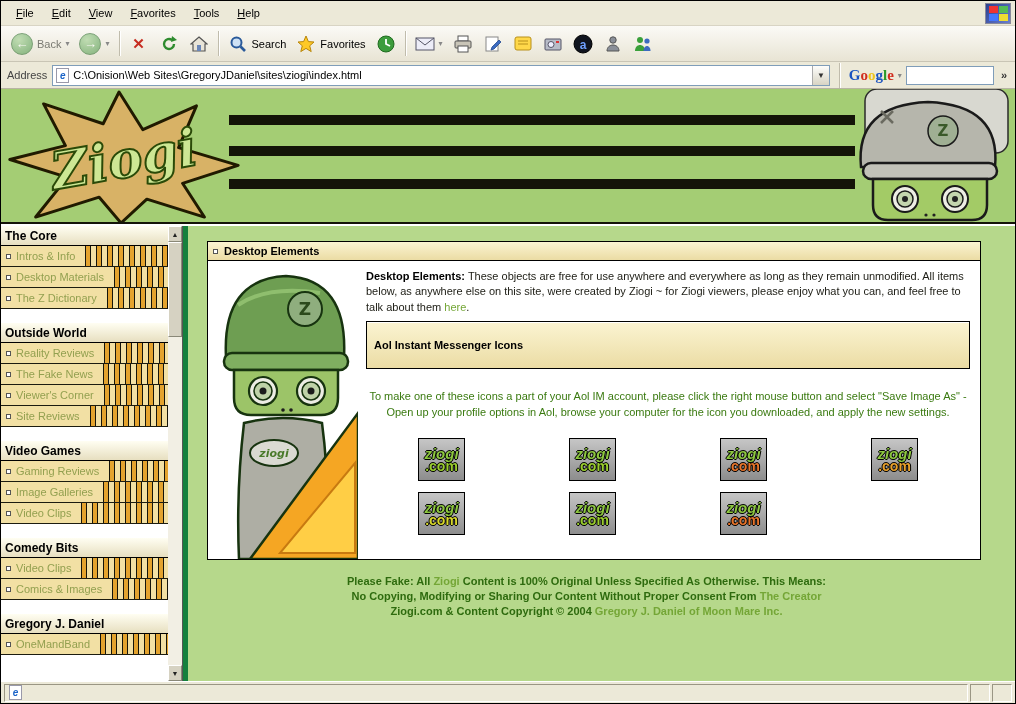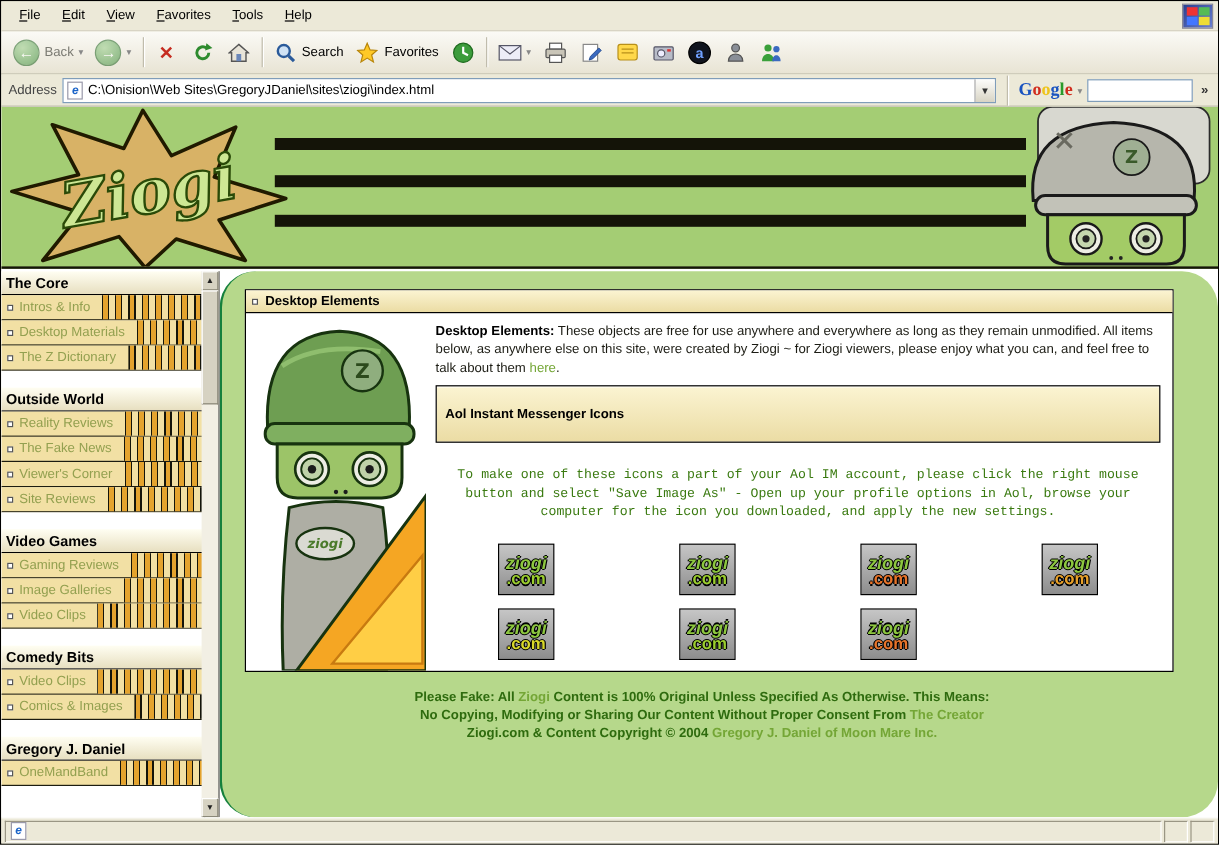--- a/index.html
+++ b/index.html
@@ -56,31 +56,31 @@
     background:repeating-linear-gradient(90deg,#14140a 0 1px,#E4A32E 1px 5px,#14140a 5px 6px,#F2E0A4 6px 11px); }
   .nav-gap { height:14px; background:#fff; }
 
   
   .fscroll { position:absolute; top:137px; bottom:0; left:167px; width:15px; background:#F2EFE4; border-right:1px solid #555; display:flex; flex-direction:column; }
   .sbtn { height:16px; background:#D6D2C2; border:1px solid; border-color:#fff #8a8878 #8a8878 #fff; font-size:7px; color:#222; display:flex; align-items:center; justify-content:center; }
   .sthumb { height:95px; background:#D6D2C2; border:1px solid; border-color:#fff #8a8878 #8a8878 #fff; }
   .strack { flex:1; }
 
   
-  .main { position:absolute; top:137px; bottom:0; left:182px; right:0; background:#B6D88B; border-left:2px solid #15803d; overflow:hidden;border-radius:30px; }
+  .main { position:absolute; top:137px; bottom:0; left:182px; right:0; background:#B6D88B; border-left:5px solid #15803d; overflow:hidden; }
   .panel { position:absolute; left:19px; top:15px; width:774px; border:1px solid #000; background:#fff; }
   .panel-header { background:linear-gradient(#FBF4D2,#EBDCA4); border-bottom:1px solid #000; font-weight:bold; padding:3px 5px; display:flex; align-items:center; gap:6px; }
   .panel-body { display:flex; height:298px; overflow:hidden; }
   .char-col { width:150px; flex:none; }
   .content-col { flex:1; padding:8px 10px 0 8px; overflow:hidden; }
   .intro { line-height:1.4; color:#1c1c14; margin-bottom:6px; }
   .intro b { color:#000; }
   .lnk { color:#74A636; }
   .aim-header { border:1px solid #000; background:linear-gradient(#FBF4D2,#EBDCA4); box-shadow:inset 0 1px 0 #fff; font-weight:bold; padding:17px 7px; margin:6px 0 9px 0; }
-  .aim-text { text-align:center; color:#3A7A10; line-height:1.4; margin:20px 2px 0 2px;font-family:Liberation Mono, monospace; }
+  .aim-text { text-align:center; color:#3A7A10; line-height:1.4; margin:20px 2px 0 2px; }
   .icon-grid { display:grid; grid-template-columns:repeat(4,1fr); row-gap:11px; justify-items:center; margin-top:18px; }
   .aim-icon { width:47px; height:43px; border:1px solid #000; box-shadow:0 0 0 1px #fff; background:linear-gradient(#c6c6c6,#8d8d8d); display:flex; flex-direction:column; align-items:center; justify-content:center; cursor:pointer; }
   .aim-icon .z { font-weight:bold; font-style:italic; font-size:15px; line-height:14px; color:#8CC63F; text-shadow:-1px 0 #000,1px 0 #000,0 -1px #000,0 1px #000; }
   .aim-icon .c { font-weight:bold; font-size:14px; line-height:10px; color:#9ACD2E; text-shadow:-1px 0 #000,1px 0 #000,0 -1px #000,0 1px #000; }
   .footer { position:absolute; top:348px; left:0; right:30px; text-align:center; font-weight:bold; color:#2E6B0E; line-height:1.35; }
   .footer .lnk { font-weight:bold; }
 
   
   .statusbar { height:22px; background:#ECE9D8; border-top:1px solid #fff; display:flex; align-items:center; gap:2px; padding:1px 3px; }
   .spanel { height:18px; border:1px solid; border-color:#9a9684 #fff #fff #9a9684; display:flex; align-items:center; padding:0 4px; gap:4px; }

